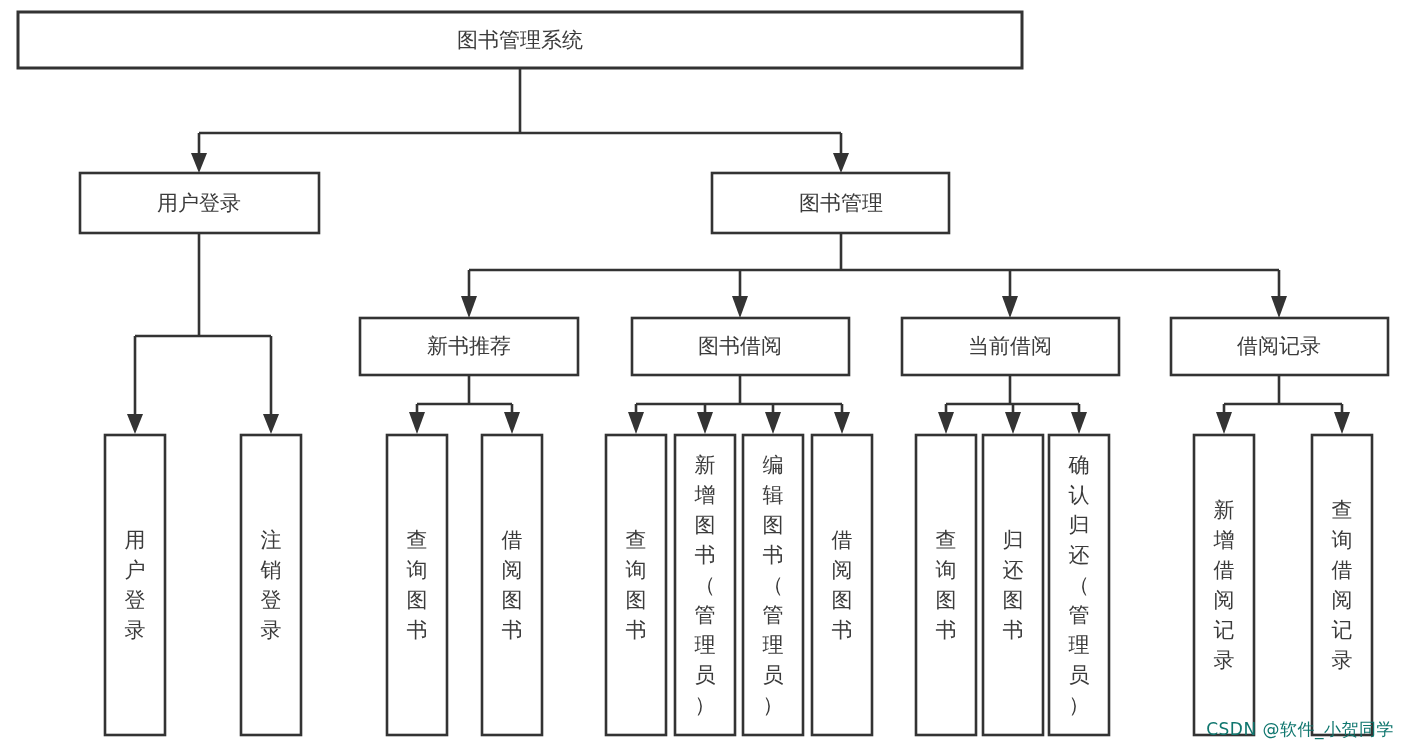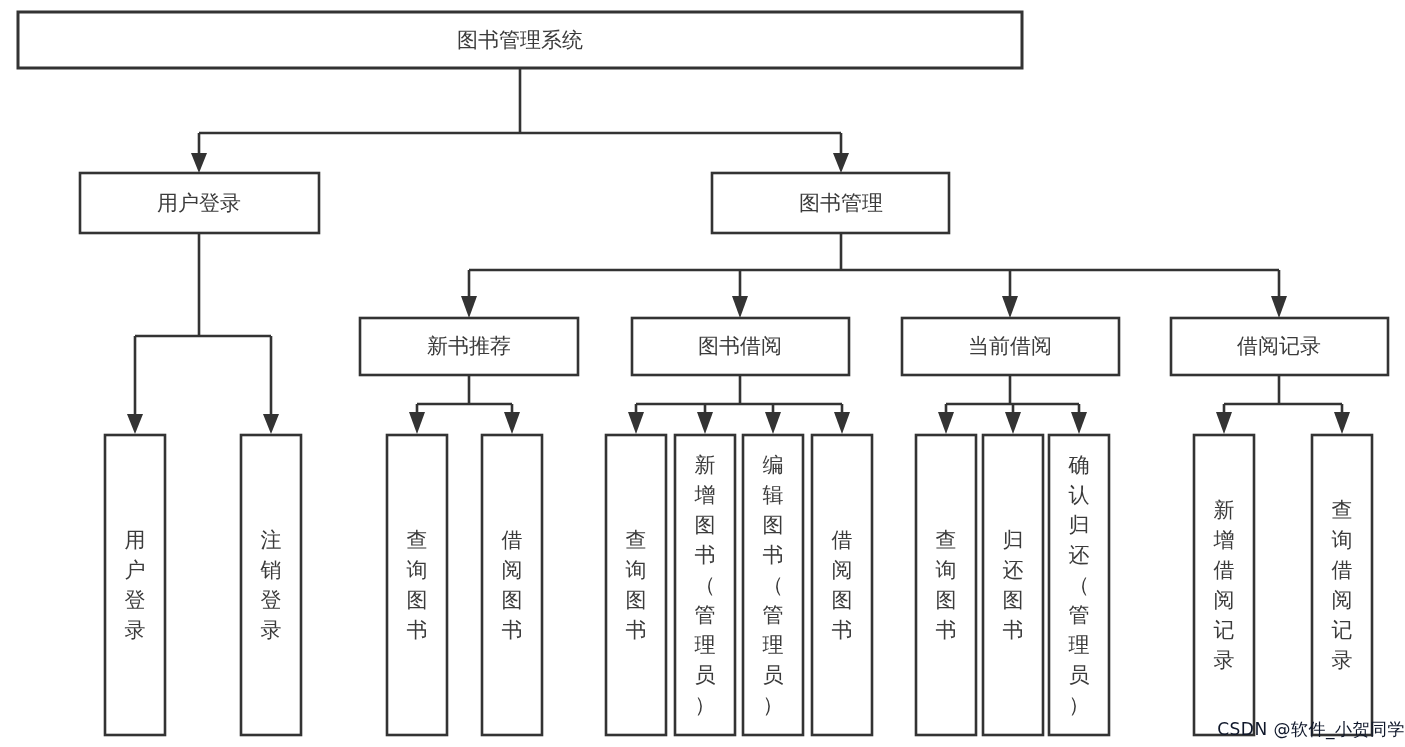--- a/index.html
+++ b/index.html
@@ -54,25 +54,25 @@
     fill: none;
     stroke-linecap: butt;
     stroke-linejoin: miter;
   }
   .arrow-head {
     fill: #333333;
     stroke: none;
   }
   .watermark {
     position: absolute;
-    right: 0;
+    right: 11px;
     bottom: 6px;
     font-family: "DejaVu Sans", "Liberation Sans", sans-serif;
     font-size: 17px;
-    color: #0f172a;
+    color: #0f766e;
     letter-spacing: 0.5px;
     white-space: nowrap;
     pointer-events: none;
   }
 </style>
 </head>
 <body>
 
 <div id="diagram-root">
   <svg class="flow" viewBox="0 0 1405 747" xmlns="http://www.w3.org/2000/svg">

